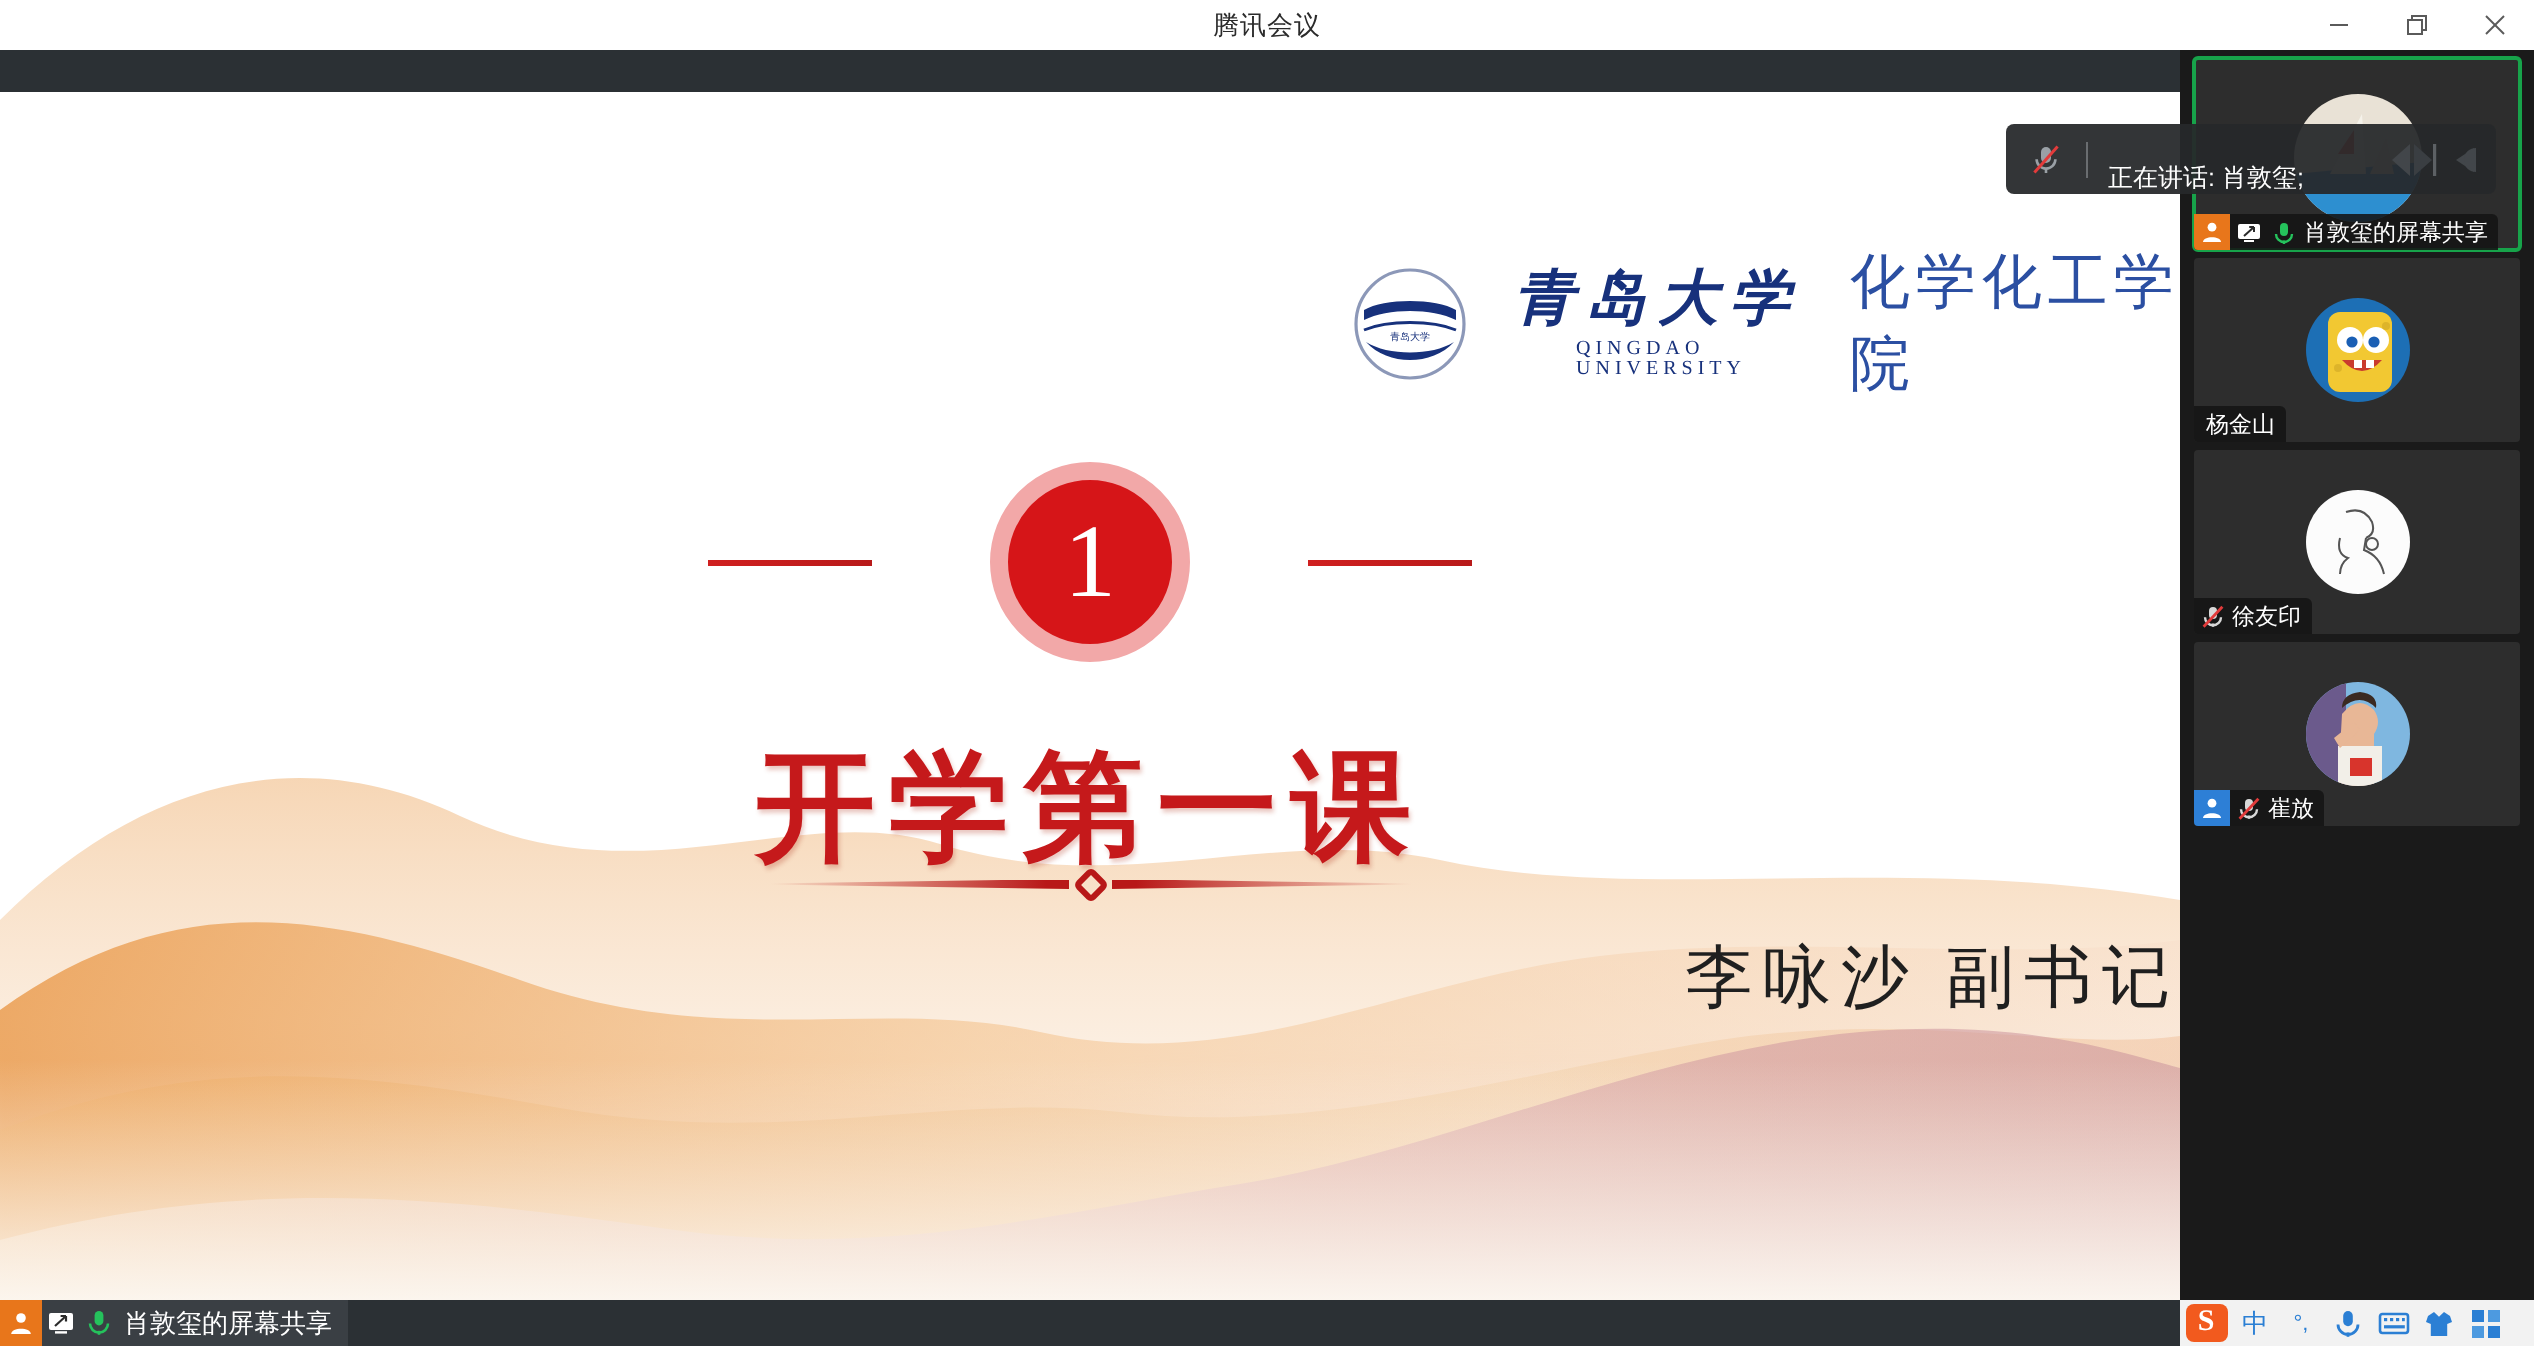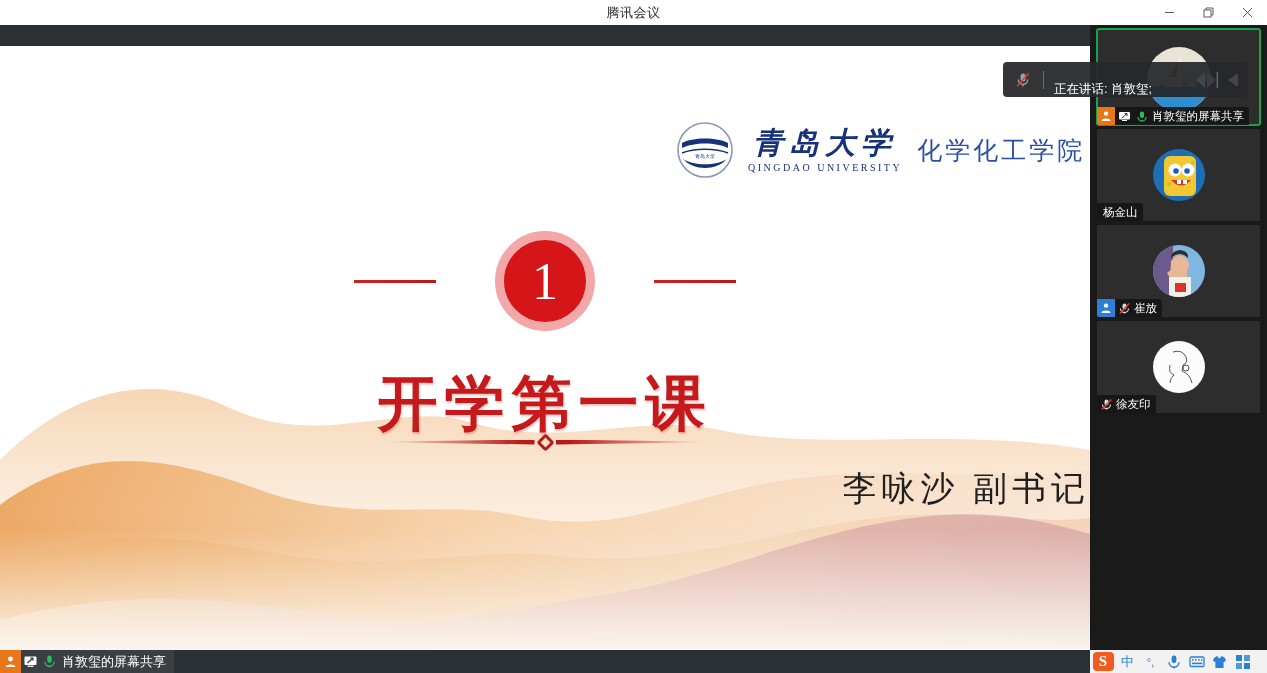--- a/index.html
+++ b/index.html
@@ -39,22 +39,22 @@
   .haze{position:absolute;left:0;bottom:0;width:100%;height:120px;
         background:linear-gradient(to top,rgba(252,248,242,.95),rgba(252,248,242,0));}
 
   
   .slide-header{position:absolute;left:676px;top:75px;display:flex;align-items:center;gap:14px;}
   .qdu-mark{position:relative;width:58px;height:58px;flex:0 0 auto;}
   .qdu-name{display:flex;flex-direction:column;align-items:center;line-height:1;}
   .qdu-cn{font-family:"Liberation Serif","DejaVu Serif",serif;font-size:30px;color:#17317c;
     font-weight:bold;letter-spacing:6px;font-style:italic;}
   .qdu-en{font-family:"Liberation Serif","DejaVu Serif",serif;font-size:10px;color:#17317c;
-    letter-spacing:2.5px;margin-top:5px;}
-  .college{font-family:"Liberation Serif","DejaVu Serif",serif;font-size:25px;color:#2b4fa2;
+    letter-spacing:2.5px;margin-top:5px;margin-left:40px;}
+  .college{font-family:"Liberation Serif","DejaVu Serif",serif;font-size:30px;color:#2b4fa2;
     letter-spacing:3px;margin-left:1px;}
 
   
   .numrow{position:absolute;left:0;top:185px;width:1090px;height:100px;display:flex;align-items:center;justify-content:center;}
   .numline{width:82px;height:3px;background:linear-gradient(to right,#d02020,#b81a1a);}
   .numline.left{margin-right:59px;}
   .numline.right{margin-left:59px;}
   .numbadge{width:100px;height:100px;border-radius:50%;background:#d61518;
     border:9px solid #f2a8a8;box-sizing:border-box;
     display:flex;align-items:center;justify-content:center;
@@ -287,20 +287,44 @@
         </svg>
       </div>
       <div class="badgebar">
         <div class="pname" style="padding-left:6px;">杨金山</div>
       </div>
     </div>
 
     <div class="tile">
       <div class="avatar">
         <svg width="52" height="52" viewBox="0 0 52 52">
+          <rect width="52" height="52" fill="#fcfcfc"></rect>
+          <path d="M20,10 q9,-3 13,5 q2,6 -3,8 l-1,6 q8,3 10,12 l-22,0 q-2,-9 4,-13 q-5,-4 -3,-12 Z" fill="none" stroke="#ararar" stroke-width="1"></path>
+          <path d="M20,11 q9,-3 13,5 q2,6 -3,8" fill="none" stroke="#555" stroke-width="1"></path>
+          <path d="M30,24 l-1,6 q8,3 10,12" fill="none" stroke="#555" stroke-width="1"></path>
+          <path d="M17,24 q-2,8 4,10 q-4,3 -4,8" fill="none" stroke="#555" stroke-width="1"></path>
+          <circle cx="33" cy="27" r="3" fill="none" stroke="#555" stroke-width="1"></circle>
+        </svg>
+      </div>
+      <div class="badgebar">
+        <div class="bi">
+          <svg width="13" height="13" viewBox="0 0 13 13">
+              <rect x="4.5" y="1.5" width="4" height="6" rx="2" fill="#d8d8d8"></rect>
+              <path d="M2.5,6.6 a4,4 0 0 0 8,0" fill="none" stroke="#d8d8d8" stroke-width="1.2"></path>
+              <line x1="6.5" y1="9.8" x2="6.5" y2="11.4" stroke="#d8d8d8" stroke-width="1.2"></line>
+              <line x1="1.8" y1="11.4" x2="11.2" y2="1.4" stroke="#e23b3b" stroke-width="1.4"></line>
+            </svg>
+        </div>
+        <div class="pname">徐友印</div>
+      </div>
+    </div>
+
+    <div class="tile">
+      <div class="avatar">
+        <svg width="52" height="52" viewBox="0 0 52 52">
           <rect width="52" height="52" fill="#7fb7e0"></rect>
           <rect x="0" y="0" width="20" height="52" fill="#6b5a8c"></rect>
           <path d="M18,16 q8,-10 16,-2 q4,6 0,12 l0,26 l-18,0 Z" fill="#e8b796"></path>
           <path d="M18,13 q9,-8 17,0 q1,-7 -8,-8 q-9,1 -9,8 Z" fill="#3a2a22"></path>
           <rect x="16" y="32" width="22" height="20" fill="#f2efe8"></rect>
           <rect x="22" y="38" width="11" height="9" fill="#d8342c"></rect>
           <path d="M14,28 l10,-8 l3,4 l-10,9 Z" fill="#e8b796"></path>
         </svg>
       </div>
       <div class="badgebar">
@@ -312,44 +336,20 @@
         </div>
         <div class="bi">
           <svg width="13" height="13" viewBox="0 0 13 13">
               <rect x="4.5" y="1.5" width="4" height="6" rx="2" fill="#d8d8d8"></rect>
               <path d="M2.5,6.6 a4,4 0 0 0 8,0" fill="none" stroke="#d8d8d8" stroke-width="1.2"></path>
               <line x1="6.5" y1="9.8" x2="6.5" y2="11.4" stroke="#d8d8d8" stroke-width="1.2"></line>
               <line x1="1.8" y1="11.4" x2="11.2" y2="1.4" stroke="#e23b3b" stroke-width="1.4"></line>
             </svg>
         </div>
         <div class="pname">崔放</div>
-      </div>
-    </div>
-
-    <div class="tile">
-      <div class="avatar">
-        <svg width="52" height="52" viewBox="0 0 52 52">
-          <rect width="52" height="52" fill="#fcfcfc"></rect>
-          <path d="M20,10 q9,-3 13,5 q2,6 -3,8 l-1,6 q8,3 10,12 l-22,0 q-2,-9 4,-13 q-5,-4 -3,-12 Z" fill="none" stroke="#ararar" stroke-width="1"></path>
-          <path d="M20,11 q9,-3 13,5 q2,6 -3,8" fill="none" stroke="#555" stroke-width="1"></path>
-          <path d="M30,24 l-1,6 q8,3 10,12" fill="none" stroke="#555" stroke-width="1"></path>
-          <path d="M17,24 q-2,8 4,10 q-4,3 -4,8" fill="none" stroke="#555" stroke-width="1"></path>
-          <circle cx="33" cy="27" r="3" fill="none" stroke="#555" stroke-width="1"></circle>
-        </svg>
-      </div>
-      <div class="badgebar">
-        <div class="bi">
-          <svg width="13" height="13" viewBox="0 0 13 13">
-              <rect x="4.5" y="1.5" width="4" height="6" rx="2" fill="#d8d8d8"></rect>
-              <path d="M2.5,6.6 a4,4 0 0 0 8,0" fill="none" stroke="#d8d8d8" stroke-width="1.2"></path>
-              <line x1="6.5" y1="9.8" x2="6.5" y2="11.4" stroke="#d8d8d8" stroke-width="1.2"></line>
-              <line x1="1.8" y1="11.4" x2="11.2" y2="1.4" stroke="#e23b3b" stroke-width="1.4"></line>
-            </svg>
-        </div>
-        <div class="pname">徐友印</div>
       </div>
     </div>
 
   </div>
 
   <div class="taskbar">
     <div class="tb-item">
       <div class="tb-ic orange">
         <svg width="13" height="13" viewBox="0 0 13 13">
             <circle cx="6.5" cy="4" r="2.4" fill="#fff"></circle>

